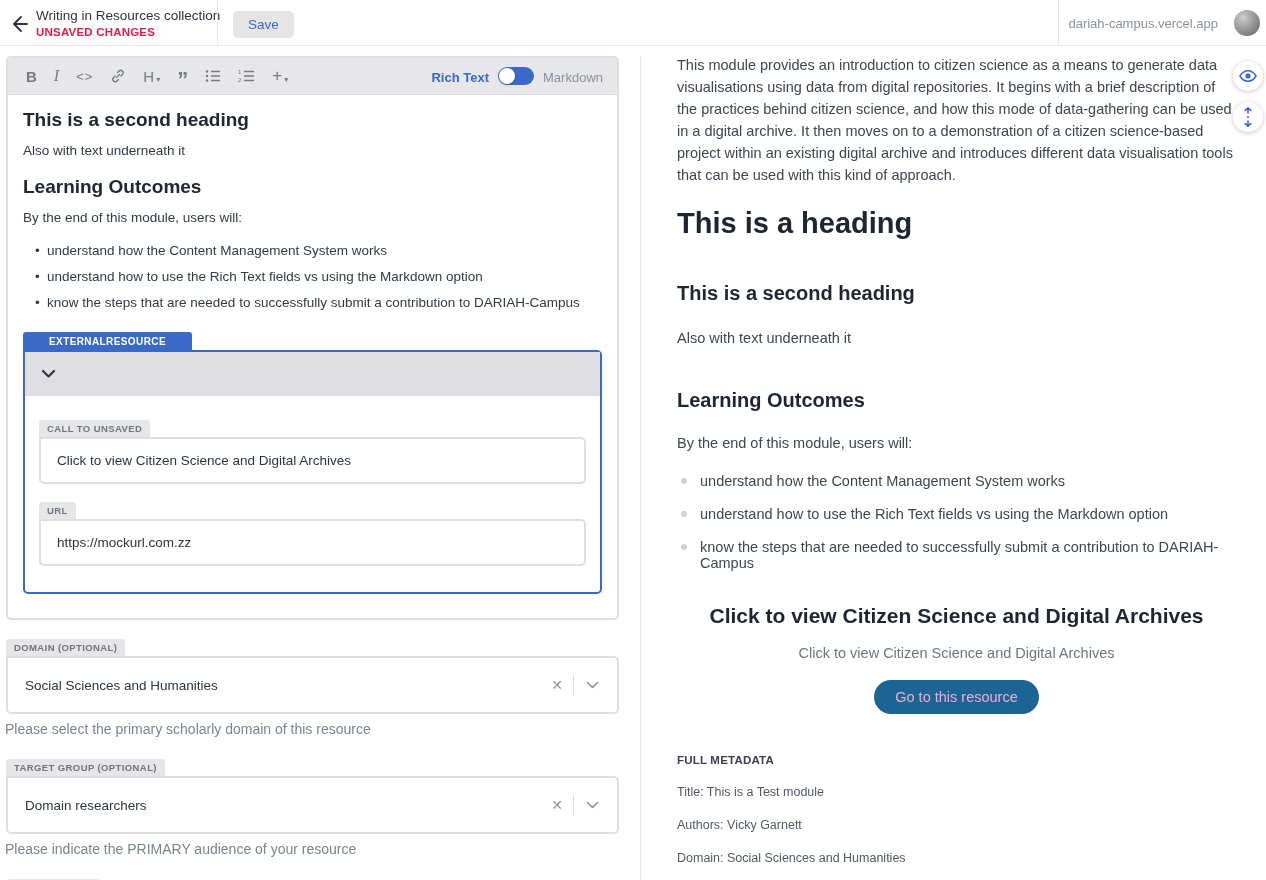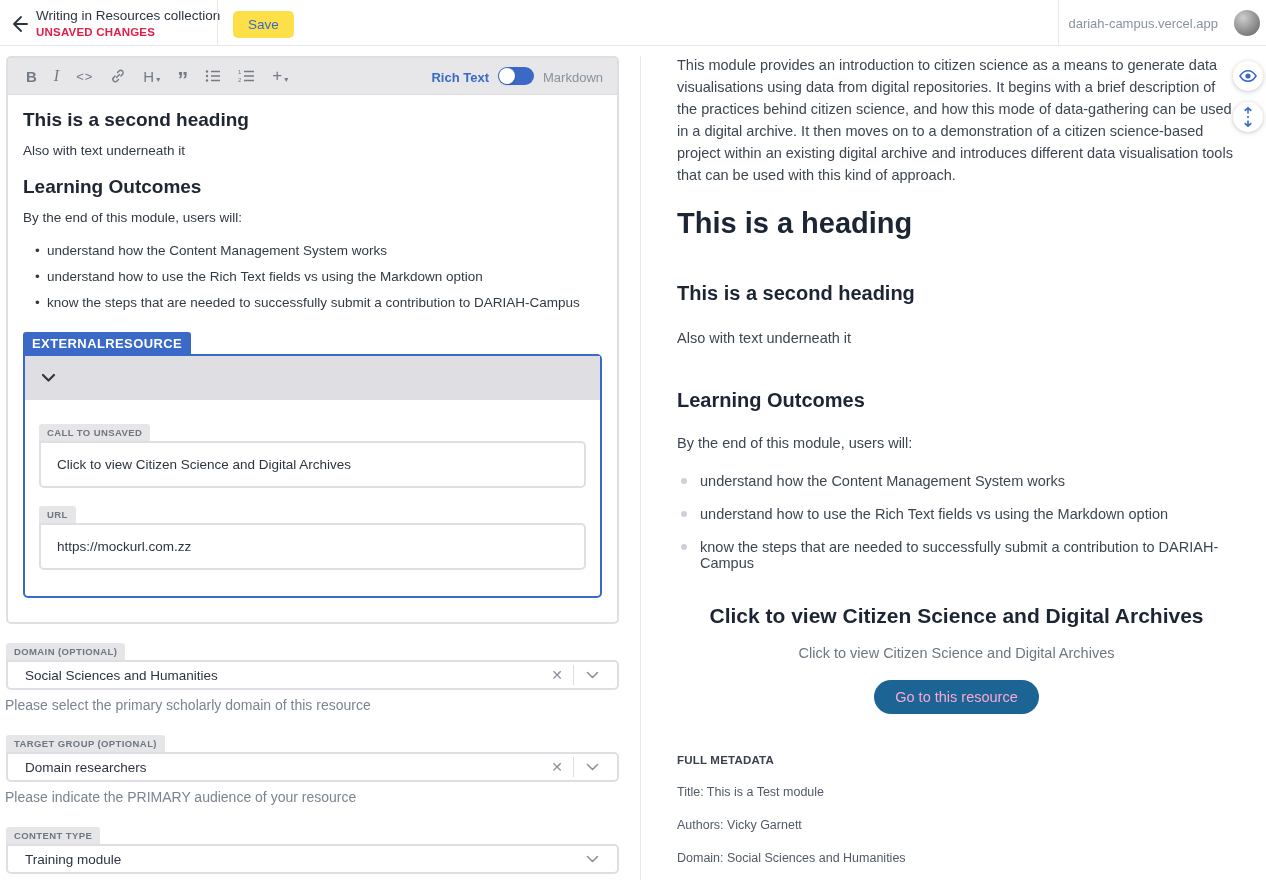--- a/index.html
+++ b/index.html
@@ -14,21 +14,21 @@
     position:absolute; top:0; left:0; width:1266px; height:46px;
     background:#fff; border-bottom:1px solid #e7e7e9; z-index:20;
   }
   .back-btn { position:absolute; left:8px; top:13px; width:22px; height:22px; cursor:pointer; }
   .tb-titleblock { position:absolute; left:36px; top:8px; }
   .tb-title { font-size:13.5px; color:#2d3440; }
   .tb-status { font-size:11.5px; font-weight:bold; color:#e51c45; margin-top:3px; letter-spacing:.2px; }
   .tb-divider { position:absolute; top:0; width:1px; height:46px; background:#e7e7e9; }
   .save-btn {
     position:absolute; left:233px; top:11px; height:27px;
-    background:#fde047; color:#3a69c7; font-size:13.5px;
+    background:#e5e5e5; color:#3a69c7; font-size:13.5px;
     border:none; border-radius:5px; padding:0 15px; cursor:pointer;
     font-family:inherit;
   }
   .tb-site { position:absolute; right:48px; top:16px; font-size:13px; color:#8a929e; }
   .avatar {
     position:absolute; right:6px; top:10px; width:26px; height:26px; border-radius:50%;
     background:radial-gradient(circle at 35% 30%, #cfcfcf 0%, #9a9a9a 45%, #5f5f5f 100%);
     cursor:pointer;
   }
   
@@ -73,22 +73,22 @@
   }
   .editor-body { padding:8px 15px 24px 15px; }
   .ed-h { font-size:19px; font-weight:bold; color:#202733; margin:6px 0 12px; }
   .ed-p { font-size:13.5px; color:#323a46; margin-bottom:15px; }
   .ed-ul { list-style:none; margin:18px 0 14px; }
   .ed-ul li { font-size:13.5px; color:#323a46; margin-bottom:11px; padding-left:24px; position:relative; }
   .ed-ul li::before { content:"•"; position:absolute; left:12px; color:#323a46; }
   
   .widget-tag {
     display:inline-block; background:#3a69c7; color:#fff;
-    font-size:13px; font-weight:bold; letter-spacing:.4px;
-    padding:4px 9px 3px; border-radius:3px 3px 0 0; margin-top:8px;
+    font-size:10px; font-weight:bold; letter-spacing:.4px;
+    padding:4px 26px 3px; border-radius:3px 3px 0 0; margin-top:8px;
   }
   .widget-box { border:2px solid #3a69c7; border-radius:0 5px 5px 5px; }
   .widget-header {
     height:44px; background:#dfdfe3; display:flex; align-items:center;
     padding-left:16px; cursor:pointer;
   }
   .widget-body { padding:22px 14px 10px; background:#fff; border-radius:0 0 5px 5px; }
   .field-tab {
     display:inline-block; background:#e6e6e8; color:#6f767f;
     font-size:9.5px; font-weight:bold; letter-spacing:.4px;
@@ -97,21 +97,21 @@
   .text-input {
     display:block; width:100%; border:2px solid #dfdfe3; border-radius:0 5px 5px 5px;
     font-family:inherit; font-size:13.5px; color:#2d3440;
     padding:14px 16px; margin-bottom:16px; background:#fff;
   }
   
   .fields { width:613px; margin-top:17px; }
   .field-group { margin-bottom:20px; }
   .select-box {
     border:2px solid #dfdfe3; border-radius:0 5px 5px 5px; background:#fff;
-    height:30px; display:flex; align-items:center; cursor:pointer;
+    height:58px; display:flex; align-items:center; cursor:pointer;
   }
   .select-value { font-size:13.5px; color:#2d3440; padding-left:17px; flex:1; }
   .select-controls { display:flex; align-items:center; padding-right:12px; }
   .clear-x { color:#8a929e; font-size:14px; cursor:pointer; padding:0 10px; }
   .sel-sep { width:1px; height:20px; background:#dfdfe3; }
   .sel-chevron { padding:0 6px 0 12px; cursor:pointer; display:flex; }
   .helper { font-size:14px; color:#7b8492; margin-top:7px; margin-left:-1px; }
   
   .pv-intro { font-size:14.5px; line-height:22px; color:#3e4651; margin-top:-2px; }
   .pv-h1 { font-size:29px; font-weight:bold; color:#1c2533; margin-top:21px; }

